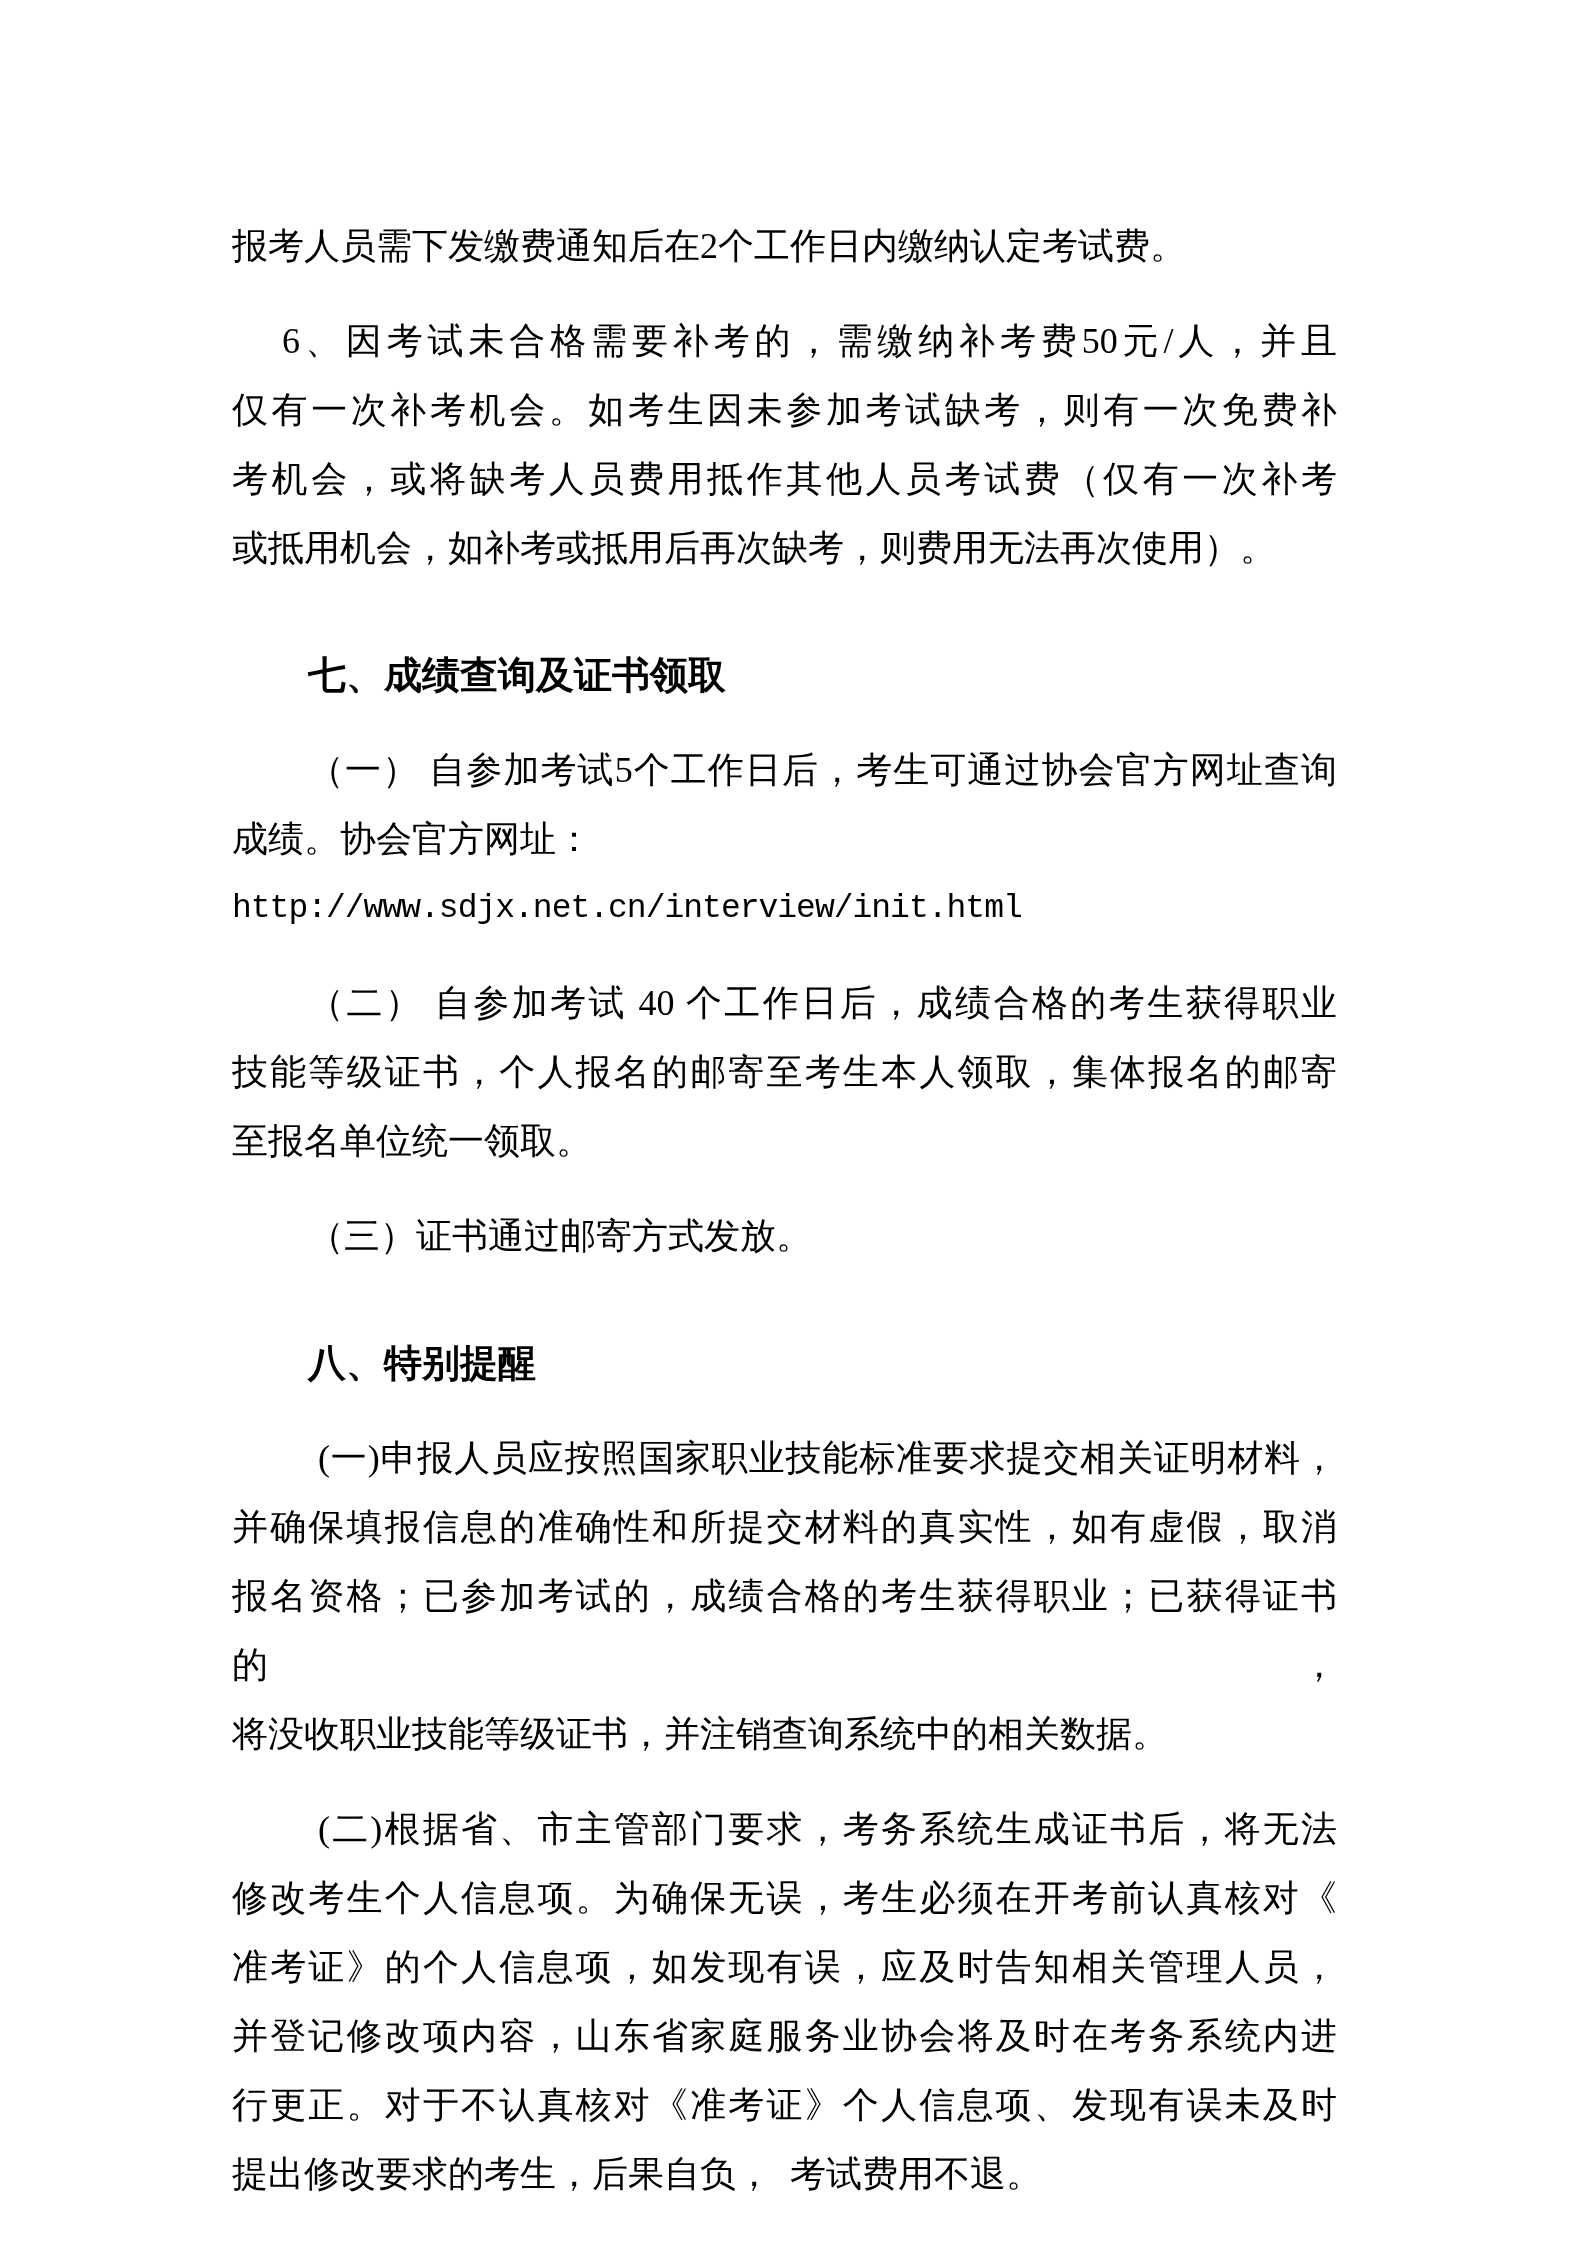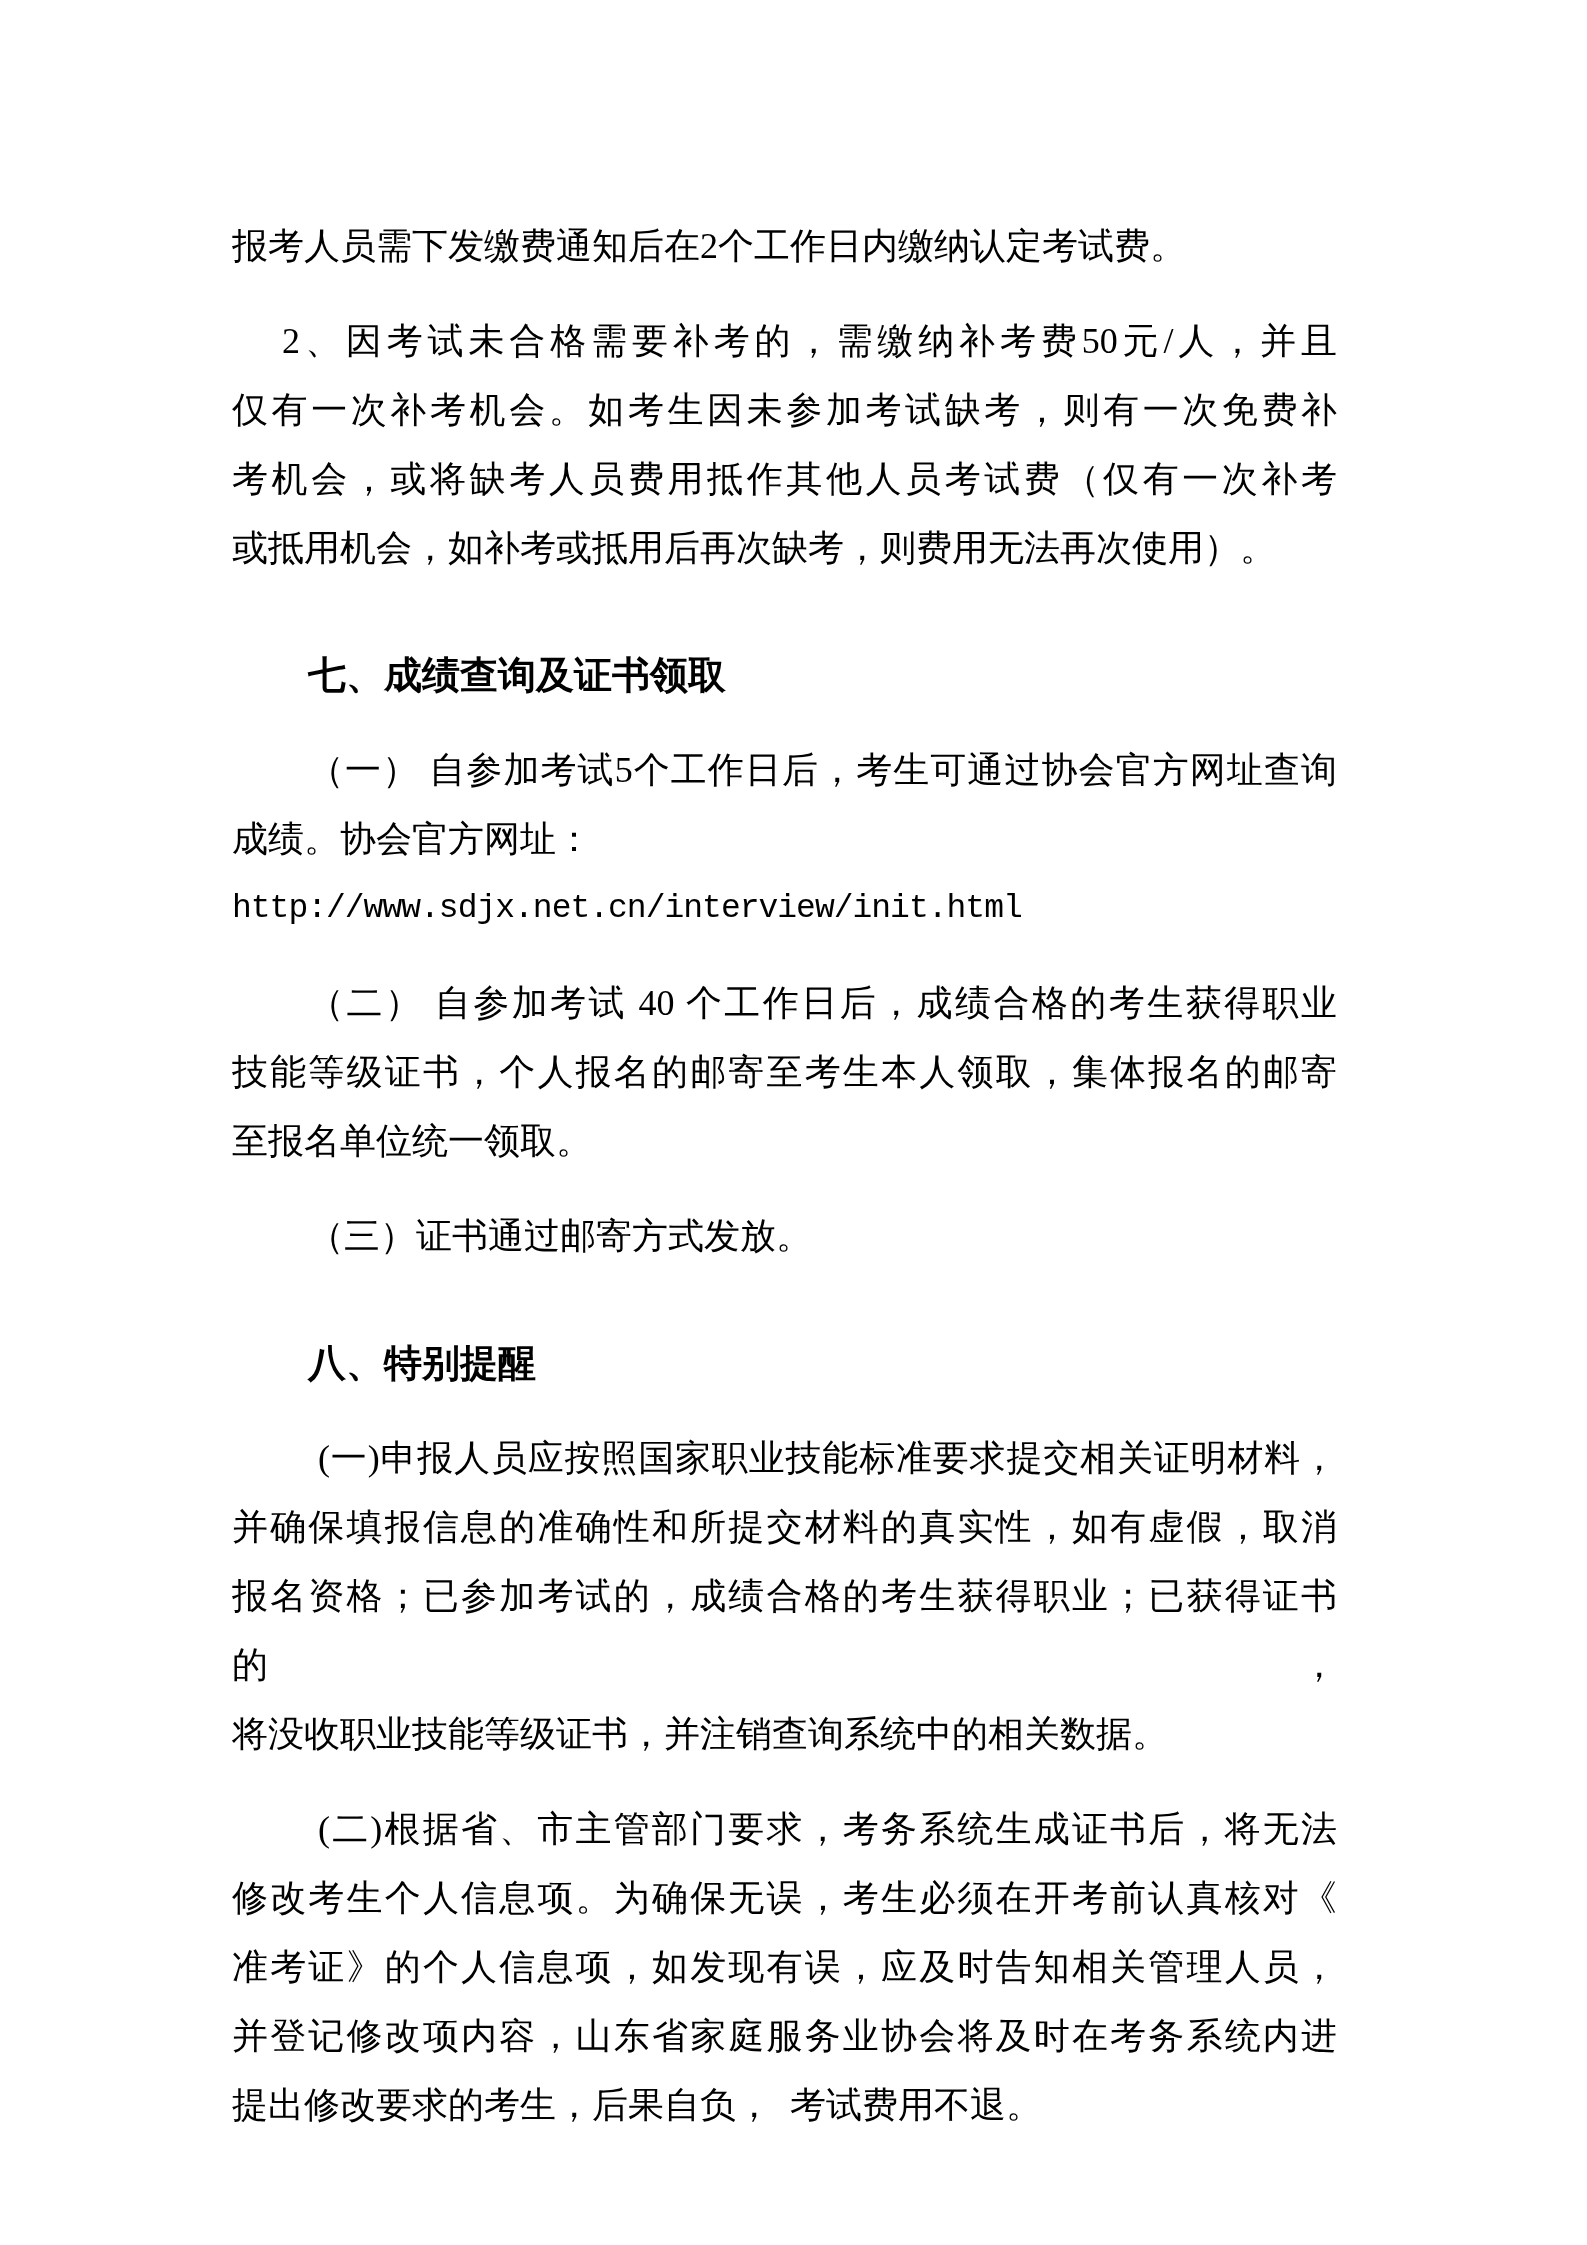--- a/index.html
+++ b/index.html
@@ -54,21 +54,21 @@
 </head>
 <body>
 
 <div class="page">
   <div class="content">
 
   <div class="block paragraph">
         <div class="line indent-none">报考人员需下发缴费通知后在2个工作日内缴纳认定考试费。</div>
       </div>
       <div class="block paragraph">
-        <div class="line indent-num fill">2、因考试未合格需要补考的，需缴纳补考费50元/人，并且</div>
+        <div class="line indent-num fill">6、因考试未合格需要补考的，需缴纳补考费50元/人，并且</div>
         <div class="line indent-none fill">仅有一次补考机会。如考生因未参加考试缺考，则有一次免费补</div>
         <div class="line indent-none fill">考机会，或将缺考人员费用抵作其他人员考试费（仅有一次补考</div>
         <div class="line indent-none">或抵用机会，如补考或抵用后再次缺考，则费用无法再次使用）。</div>
       </div>
       <div class="block heading">
         <div class="line indent-head">七、成绩查询及证书领取</div>
       </div>
       <div class="block paragraph">
         <div class="line indent-head fill">（一） 自参加考试5个工作日后，考生可通过协会官方网址查询</div>
         <div class="line indent-none">成绩。协会官方网址：</div>
@@ -91,16 +91,17 @@
         <div class="line indent-wide fill">(一)申报人员应按照国家职业技能标准要求提交相关证明材料，</div>
         <div class="line indent-none fill">并确保填报信息的准确性和所提交材料的真实性，如有虚假，取消</div>
         <div class="line indent-none fill">报名资格；已参加考试的，成绩合格的考生获得职业；已获得证书的，</div>
         <div class="line indent-none">将没收职业技能等级证书，并注销查询系统中的相关数据。</div>
       </div>
       <div class="block paragraph">
         <div class="line indent-wide fill">(二)根据省、市主管部门要求，考务系统生成证书后，将无法</div>
         <div class="line indent-none fill">修改考生个人信息项。为确保无误，考生必须在开考前认真核对《</div>
         <div class="line indent-none fill">准考证》的个人信息项，如发现有误，应及时告知相关管理人员，</div>
         <div class="line indent-none fill">并登记修改项内容，山东省家庭服务业协会将及时在考务系统内进</div>
+        <div class="line indent-none fill">行更正。对于不认真核对《准考证》个人信息项、发现有误未及时</div>
         <div class="line indent-none">提出修改要求的考生，后果自负，&nbsp; 考试费用不退。</div>
       </div>
     </div>
 </div>
 
 </body></html>

